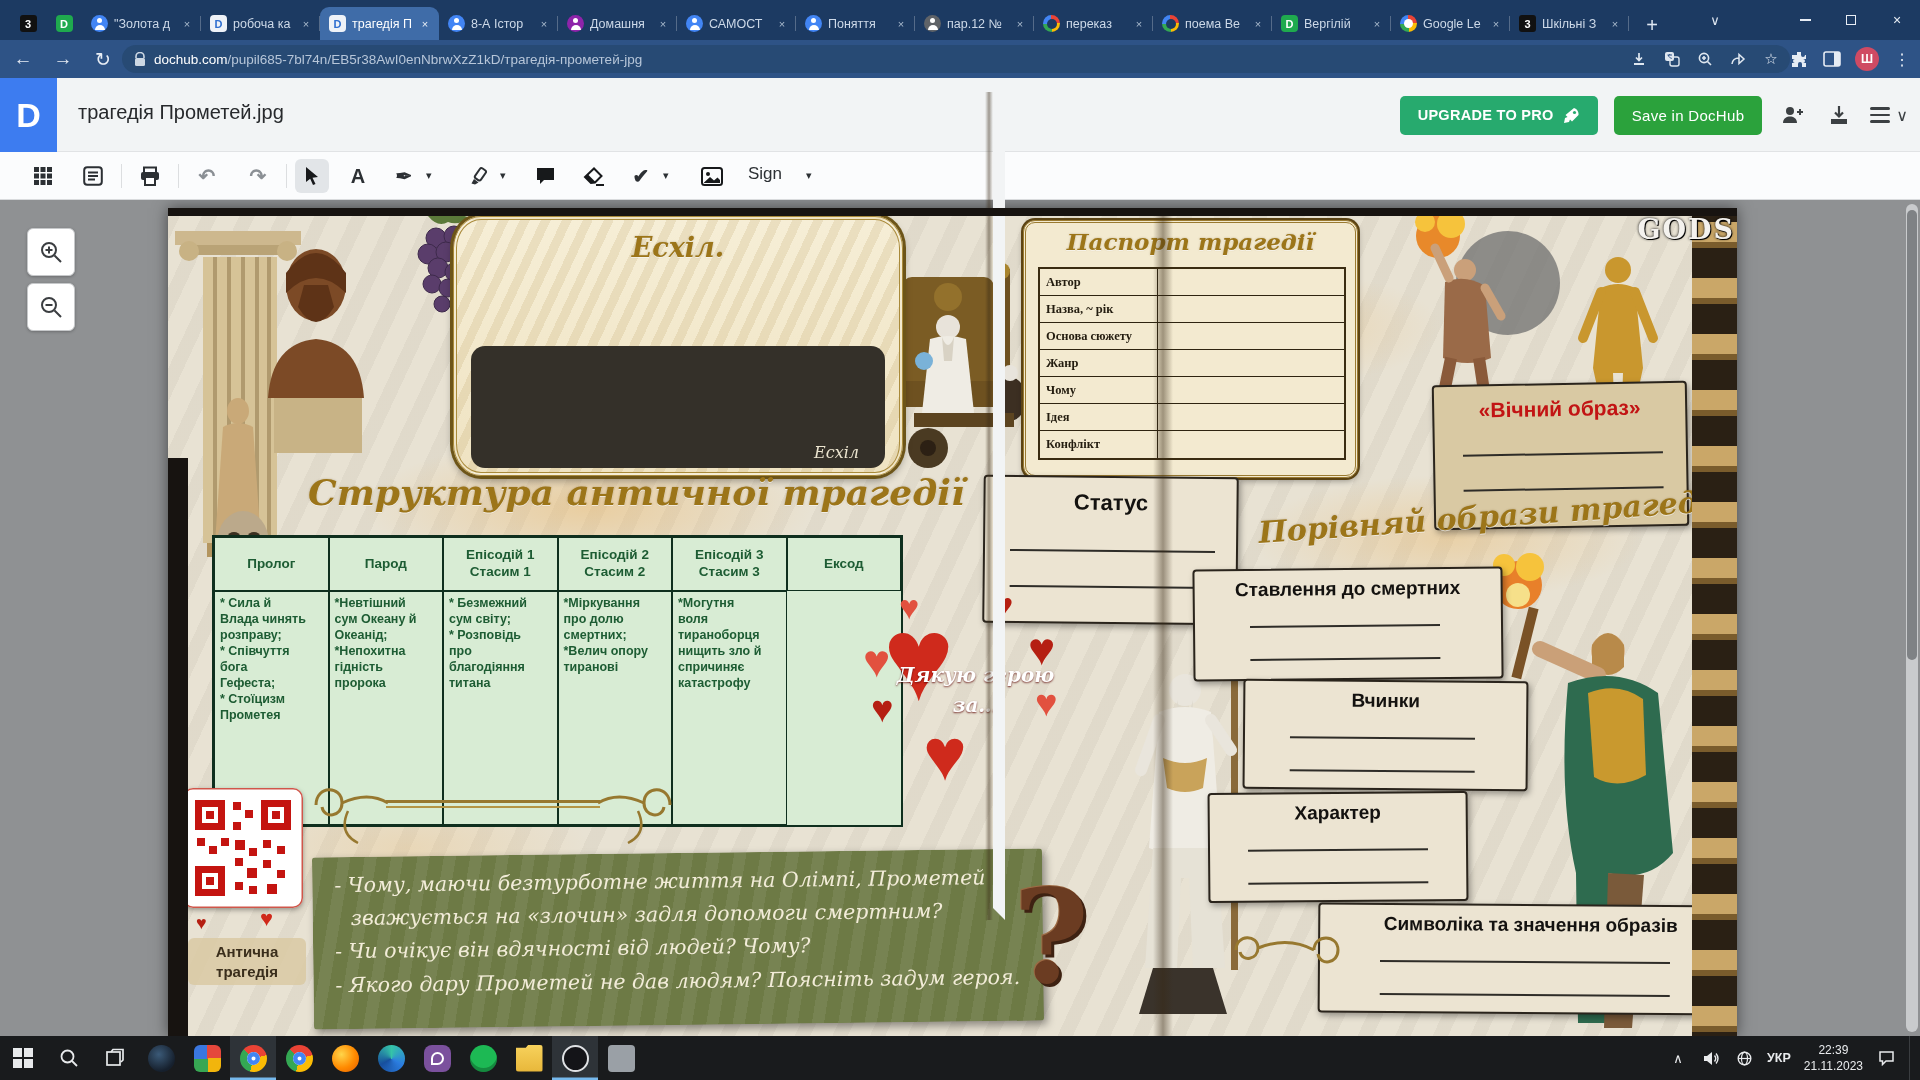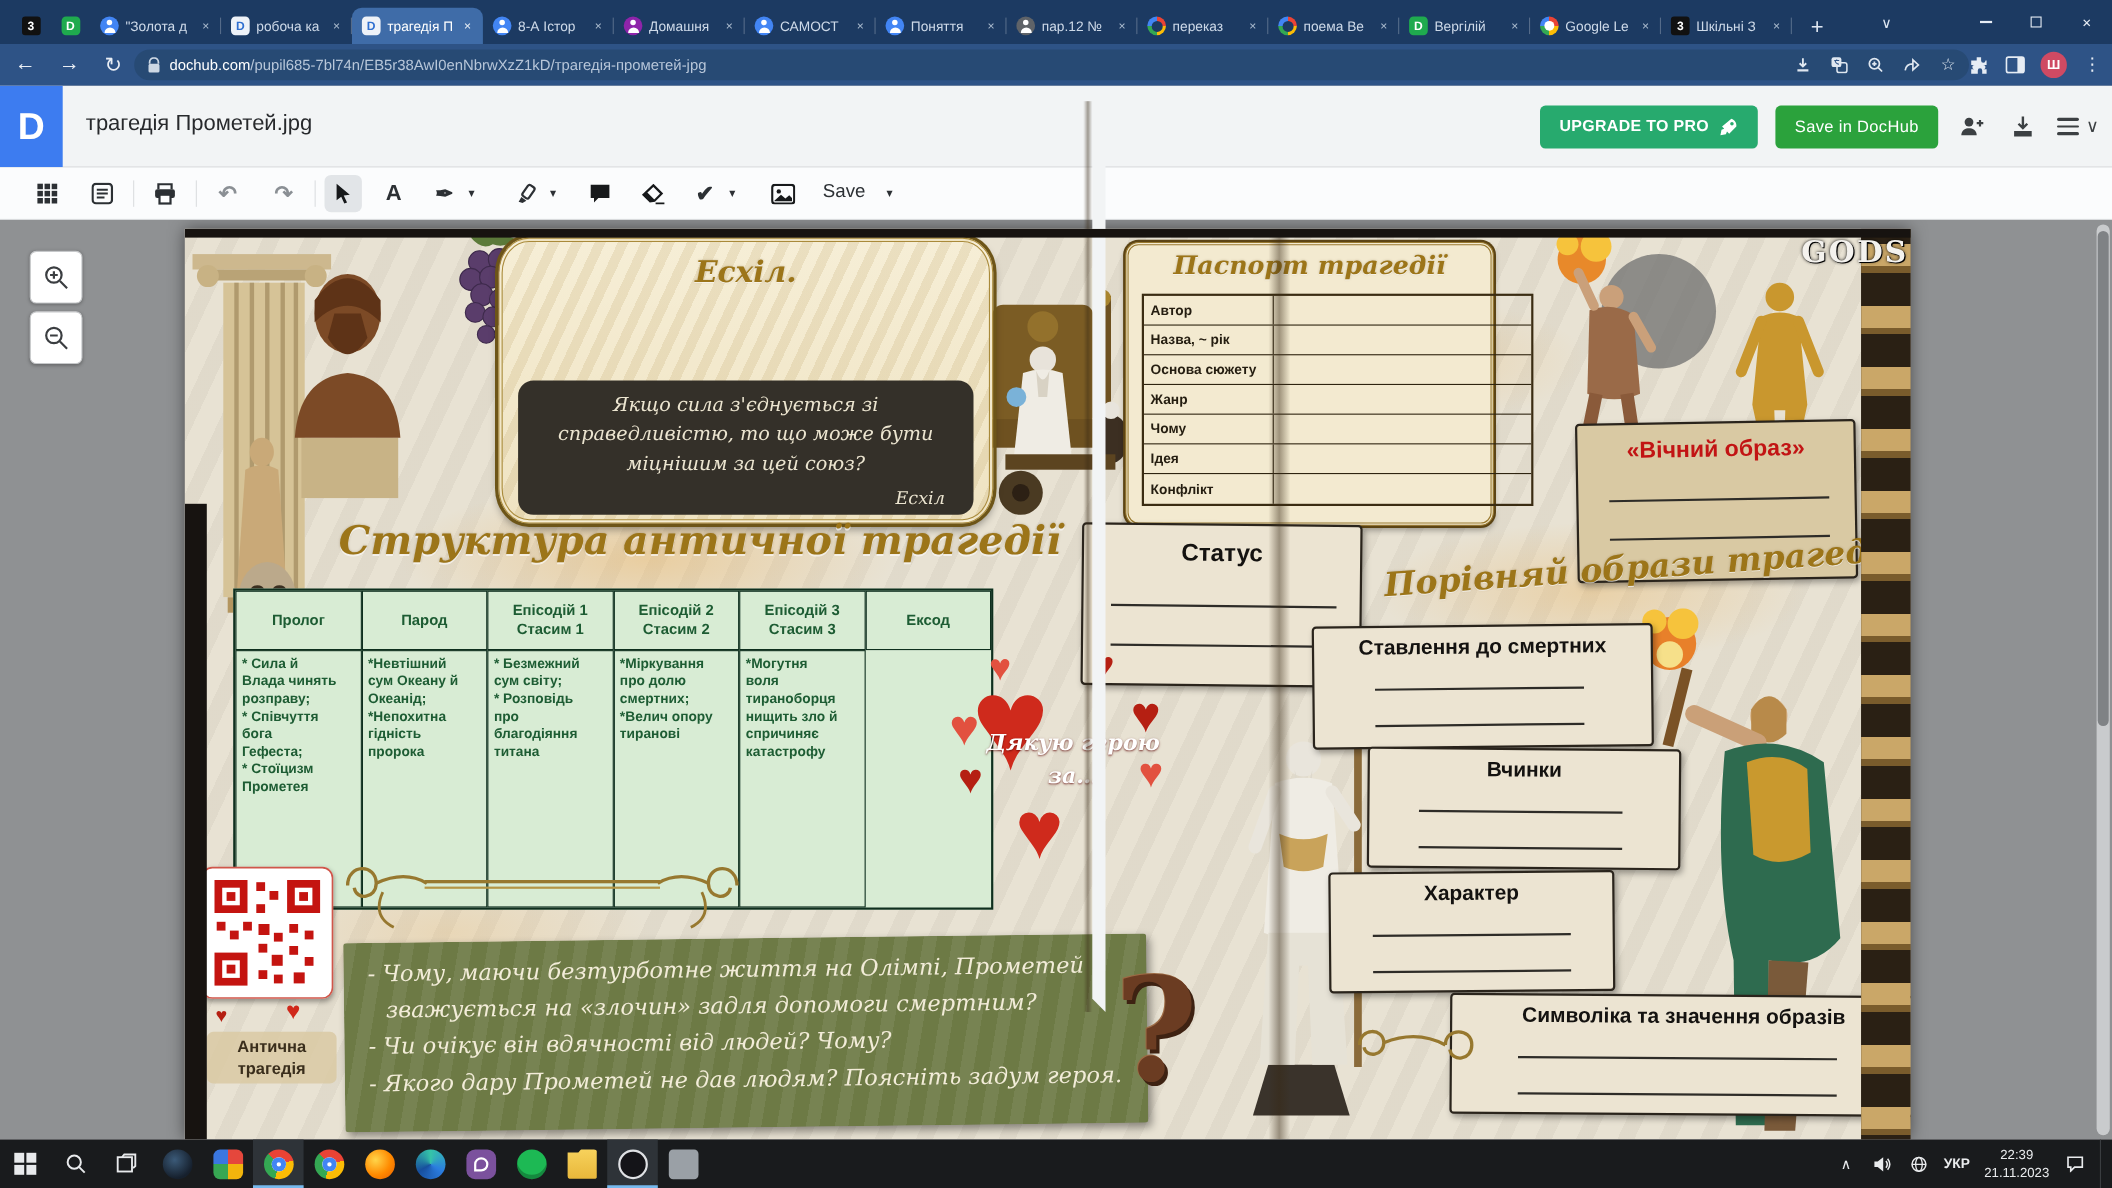--- a/index.html
+++ b/index.html
@@ -118,21 +118,21 @@
   .cart-title{position:relative;margin-top:8px;font-size:31px;}
   .cart-quote-box{position:absolute;left:14px;top:126px;width:414px;height:122px;background:#343029;border-radius:14px;
      color:#ece5d0;font-family:"DejaVu Serif",serif;font-style:italic;}
   .cart-quote{margin:10px 20px 0;font-size:17.5px;line-height:1.5;}
   .cart-sig{position:absolute;right:26px;bottom:6px;font-size:16px;}
 
   
   .passport{left:855px;top:12px;width:335px;height:258px;background:#f3ead0;border:3px double #9a7a30;border-radius:12px;
      box-shadow:0 0 0 2px #5c4414,0 3px 6px rgba(0,0,0,.35);}
   .passport-title{text-align:center;font-size:23px;margin-top:5px;}
-  .passport-table{position:absolute;left:12px;top:44px;width:356px;border:2px solid #3a2c12;}
+  .passport-table{position:absolute;left:12px;top:44px;width:308px;border:2px solid #3a2c12;font-family:Liberation Serif, serif;}
   .p-row{display:flex;border-bottom:1.5px solid #2e2410;height:27px;}
   .p-row:last-child{border-bottom:none;}
   .p-label{width:118px;border-right:1.5px solid #2e2410;font-size:12.5px;font-weight:bold;color:#241d10;
            display:flex;align-items:center;padding-left:6px;}
   .p-value{flex:1;}
 
   
   .structure-title{left:140px;top:263px;width:520px;font-size:36px;white-space:nowrap;}
   .structure-table{left:44px;top:327px;width:691px;height:292px;display:grid;grid-template-columns:repeat(6,1fr);
      grid-template-rows:54px 1fr;background:#d8ecd4;border:2px solid #0f2f1e;}
@@ -473,21 +473,21 @@
         <span class="glyph">✔</span>
       </span>
     <span class="tcaret" style="left:663px">▾</span>
     <span class="tool" style="left:695px">
         <svg width="22" height="19" viewBox="0 0 22 19">
           <rect x="1" y="1" width="20" height="17" rx="2.5" fill="none" stroke="#17191b" stroke-width="2"></rect>
           <circle cx="7" cy="7" r="2" fill="#17191b"></circle>
           <path d="M3 15.5 L9 10 L13 13.5 L16.5 10.5 L19 13 V16 H3 Z" fill="#17191b"></path>
         </svg>
       </span>
-    <span class="sign-label" style="left:748px">Save</span>
+    <span class="sign-label" style="left:748px">Sign</span>
     <span class="tcaret" style="left:806px">▾</span>
   </div>
 
   <div class="canvas">
 
     <div class="document">
       <div class="doc-el edge-top"></div>
       <div class="doc-el edge-left"></div>
       <div class="doc-el fold"></div>
       <div class="doc-el binding"></div>
@@ -590,21 +590,20 @@
         <path d="M134 92 Q150 68 166 92 L166 114 Q150 130 134 114 Z" fill="#b88a4a"></path>
         <path d="M140 122 L82 96" stroke="#caa078" stroke-width="16" stroke-linecap="round"></path>
         <path d="M110 130 Q160 112 200 140 L215 300 Q190 330 150 320 L150 470 H120 L118 320 Q100 240 110 130 Z" fill="#2e6b4f"></path>
         <path d="M130 140 Q160 128 185 146 L188 222 Q160 238 136 224 Z" fill="#c9992e"></path>
         <path d="M150 320 L146 475 h28 L186 322 Z" fill="#7a5a3a"></path>
       </svg>
 
       <div class="doc-el cartouche">
         <div class="cart-author gold-script">Есхіл.</div>
         <div class="cart-quote-box">
-          <div class="cart-quote">Якщо сила з'єднується зі справедливістю, то що може бути міцнішим за цей союз?</div>
           <div class="cart-sig">Есхіл</div>
         </div>
       </div>
 
       <div class="doc-el passport">
         <div class="passport-title gold-script">Паспорт трагедії</div>
         <div class="passport-table">
           <div class="p-row">
               <div class="p-label">Автор</div>
               <div class="p-value"></div>

